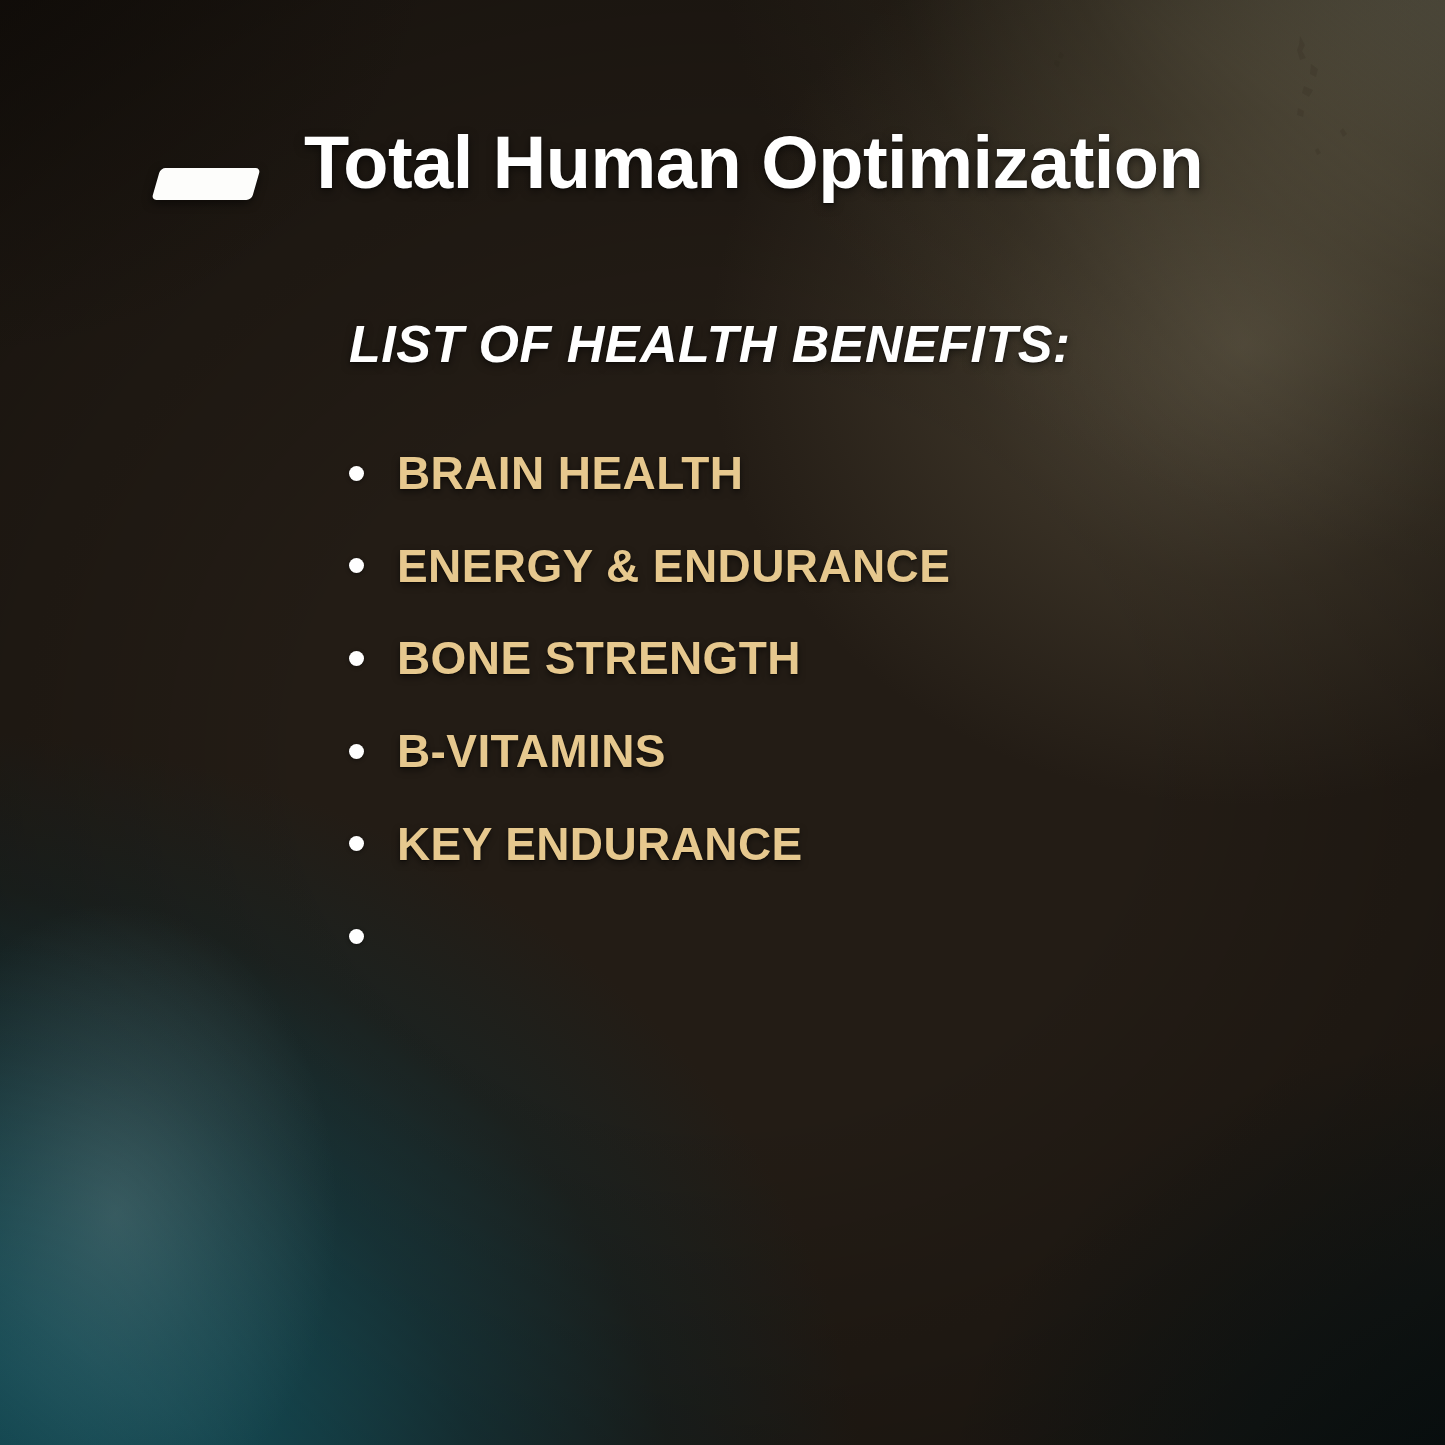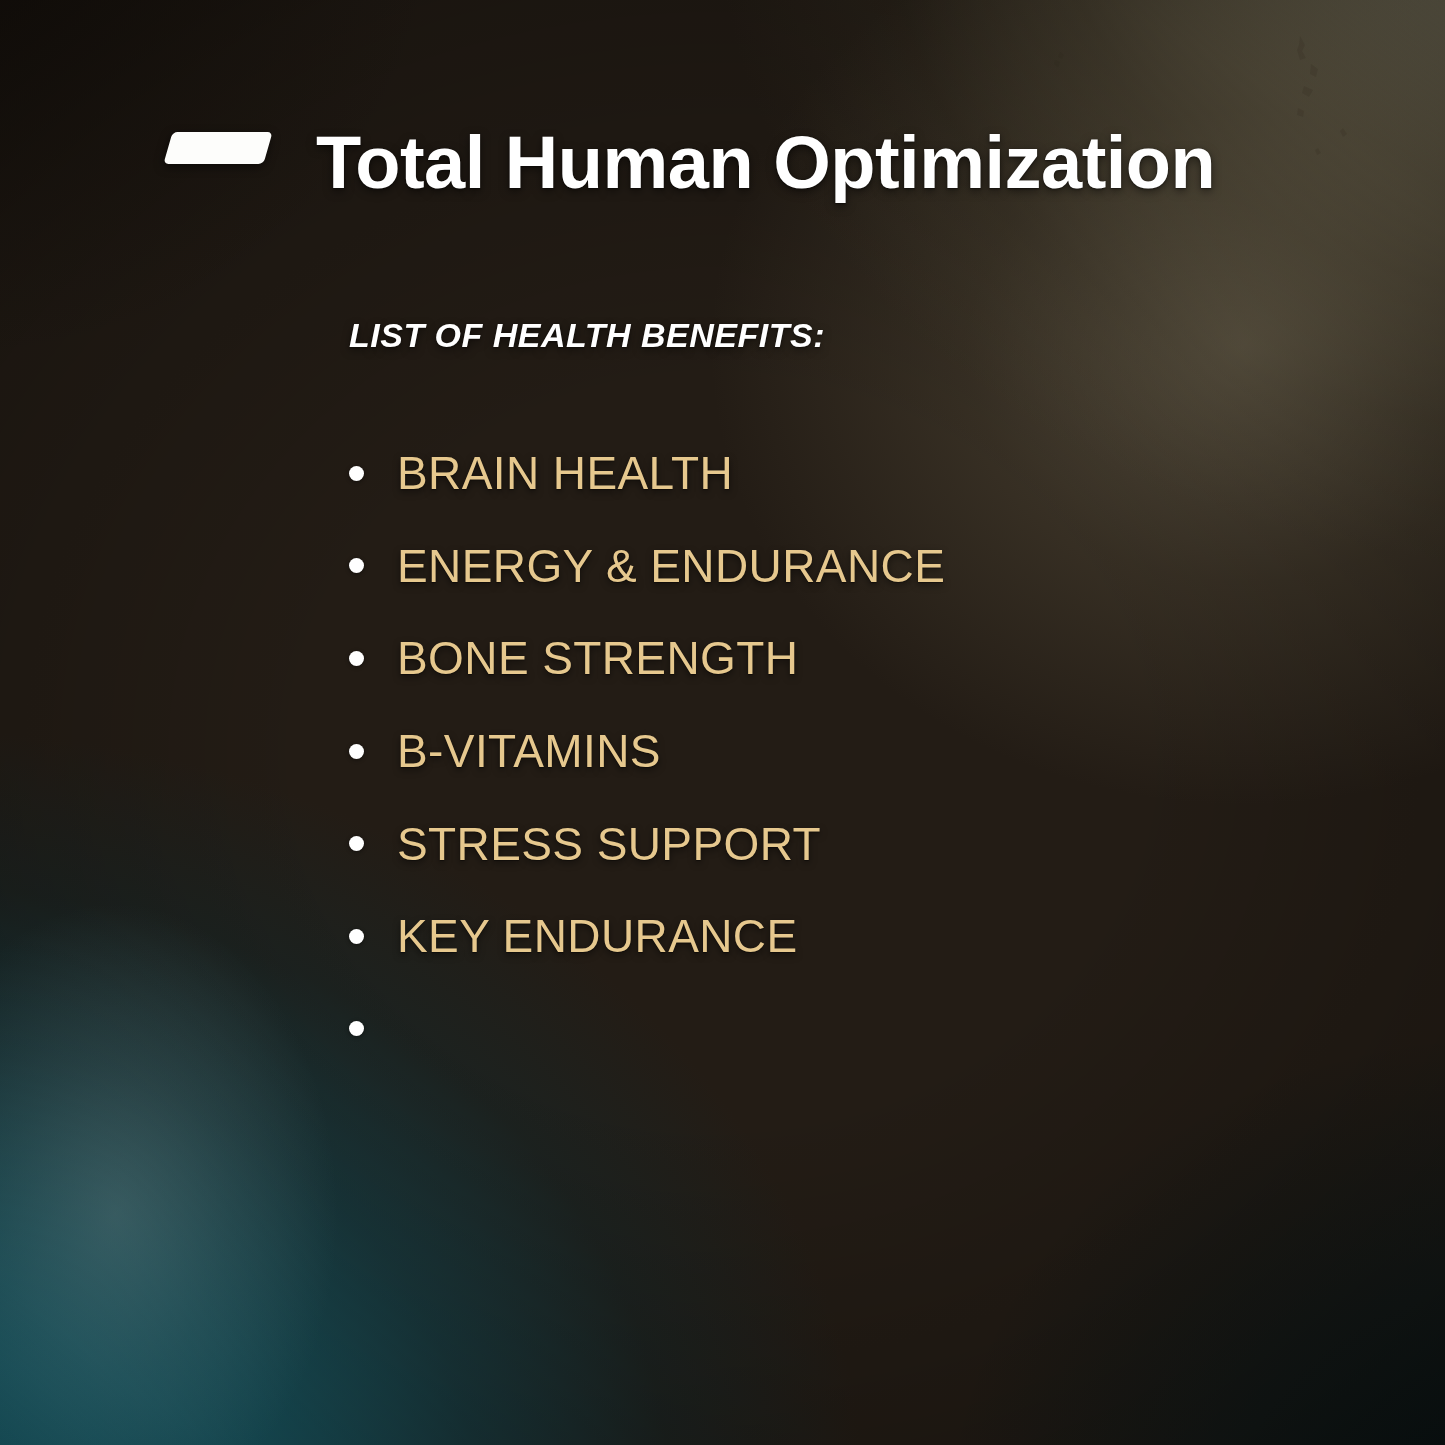--- a/index.html
+++ b/index.html
@@ -88,22 +88,22 @@
 
   
   .bg-speck { opacity:.30; }
 
   
   #content { position:relative; z-index:5; width:100%; height:100%; }
 
   
   .header {
     position:absolute;
-    left:168px; top:126px;
-    display:flex; align-items:flex-start;
+    left:156px; top:126px;
+    display:flex; align-items:flex-end;
   }
 
   .dash-icon {
     width:100px; height:32px;
     margin-right:48px;
     margin-top:6px;
     background:#fdfdfb;
     border-radius:5px;
     transform:skewX(-16deg);
     box-shadow:0 3px 9px rgba(0,0,0,0.55);
@@ -118,21 +118,21 @@
     line-height:1;
     white-space:nowrap;
     text-shadow:0 3px 10px rgba(0,0,0,0.50), 0 1px 2px rgba(0,0,0,0.45);
   }
 
   
   .subtitle {
     position:absolute;
     left:349px; top:318px;
     color:#ffffff;
-    font-size:34px;
+    font-size:52px;
     font-weight:700;
     font-style:italic;
     letter-spacing:0.5px;
     line-height:1;
     white-space:nowrap;
     text-shadow:0 3px 9px rgba(0,0,0,0.50), 0 1px 2px rgba(0,0,0,0.40);
   }
 
   
   .benefits {
@@ -152,21 +152,21 @@
     border-radius:50%;
     background:#ffffff;
     flex:0 0 auto;
     margin-right:33px;
     box-shadow:0 1px 4px rgba(0,0,0,0.45);
   }
 
   .benefit-label {
     color:#e6c88e;
     font-size:46px;
-    font-weight:400;
+    font-weight:700;
     letter-spacing:0.4px;
     line-height:1;
     white-space:nowrap;
     text-shadow:0 3px 7px rgba(0,0,0,0.52), 0 1px 1px rgba(0,0,0,0.40);
   }
 </style>
 </head>
 <body>
 
 <div id="poster">
@@ -215,24 +215,20 @@
       <li class="benefit-item">
         <span class="bullet"></span>
         <span class="benefit-label">BONE STRENGTH</span>
       </li>
 
       <li class="benefit-item">
         <span class="bullet"></span>
         <span class="benefit-label">B-VITAMINS</span>
       </li>
 
-      <li class="benefit-item">
-        <span class="bullet"></span>
-        <span class="benefit-label">STRESS SUPPORT</span>
-      </li>
 
 
       <li class="benefit-item">
         <span class="bullet"></span>
         <span class="benefit-label">KEY ENDURANCE</span>
       </li>
 
       <li class="benefit-item">
         <span class="bullet"></span>
       </li>

